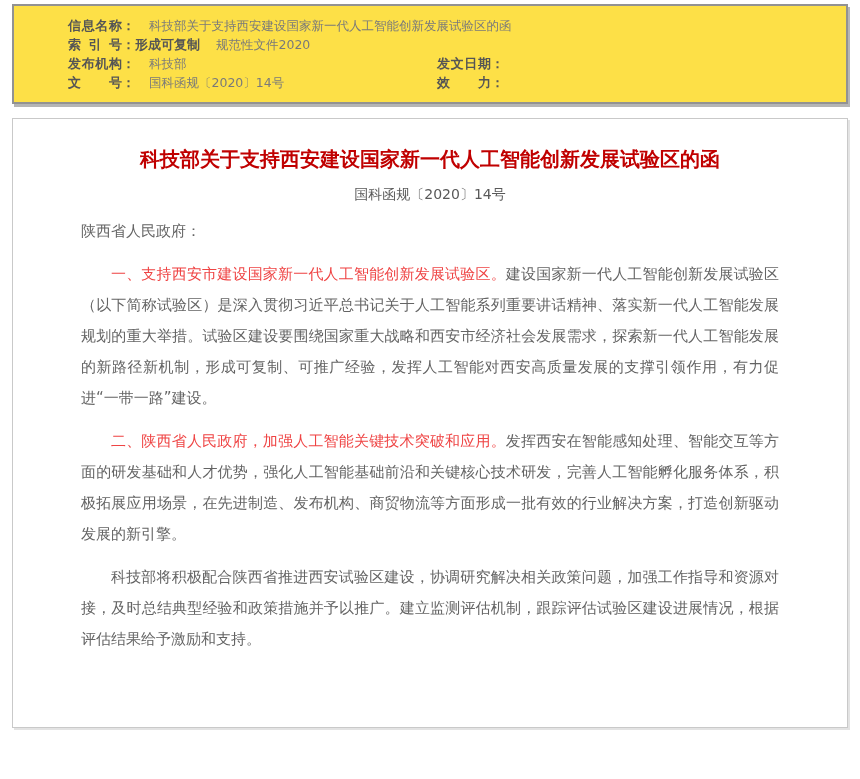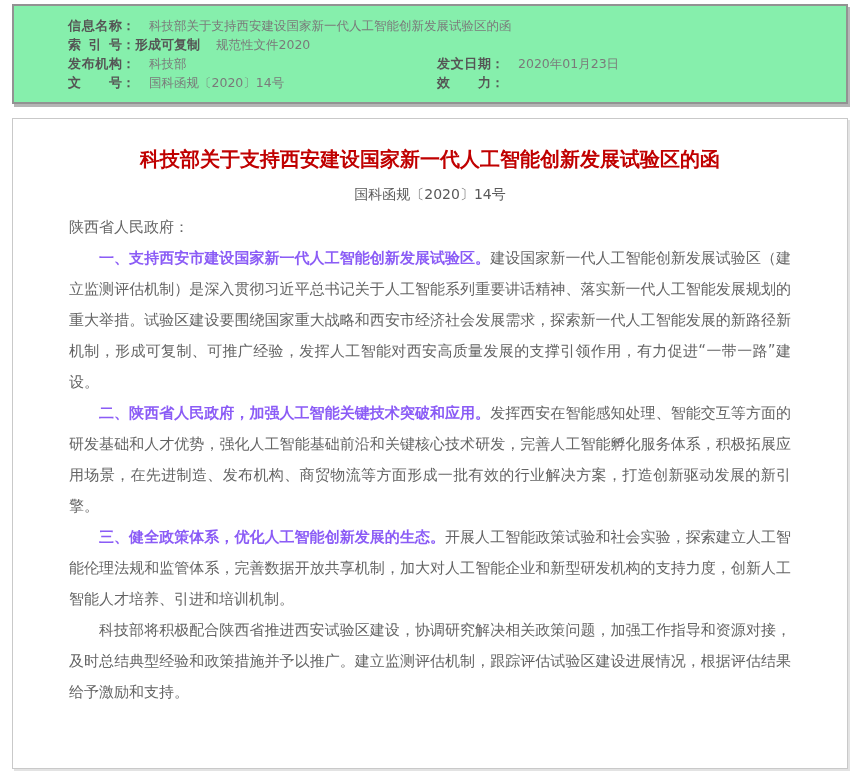--- a/index.html
+++ b/index.html
@@ -7,21 +7,21 @@
     margin: 0; padding: 0;
     width: 860px; height: 779px;
     overflow: hidden;
     background: #ffffff;
     font-family: "DejaVu Sans", "Liberation Sans", sans-serif;
   }
 
   
   .meta-box {
     margin: 4px 12px 8px 12px;
-    background: #86efac;
+    background: #fde047;
     border: 2px solid #929292;
     box-shadow: 2px 3px 0 #b5b5b5;
     padding: 11px 4px 9px 54px;
   }
   .meta-row {
     display: flex;
     align-items: baseline;
     height: 19px;
     font-size: 13px;
     white-space: nowrap;
@@ -69,24 +69,24 @@
     font-size: 14px;
     line-height: 19px;
   }
   .doc-body {
     margin-top: 8px;
     font-size: 15px;
     color: #646464;
     line-height: 31px;
     text-align: justify;
   }
-  .doc-body p { margin: 0; }
+  .doc-body p { margin: 12px; }
   p.salutation { text-indent: 0; }
   p.para { text-indent: 2em; }
-  p.para b { color: #8b5cf6; font-weight: bold; }
+  p.para b { color: #ef4444; font-weight: normal; }
 </style>
 </head>
 <body>
 
 <div class="meta-box">
 
   <div class="meta-row">
     <span class="m-lbl">信息名称</span>
       <span class="m-colon">：</span>
     <span class="m-val wide">科技部关于支持西安建设国家新一代人工智能创新发展试验区的函</span>
@@ -99,21 +99,20 @@
       <span class="m-colon">：</span>
     <span class="m-val">规范性文件2020</span>
   </div>
 
   <div class="meta-row">
     <span class="m-lbl">发布机构</span>
       <span class="m-colon">：</span>
     <span class="m-val">科技部</span>
     <span class="m-lbl">发文日期</span>
       <span class="m-colon">：</span>
-    <span class="m-val">2020年01月23日</span>
   </div>
 
   <div class="meta-row">
     <span class="m-lbl">文号</span>
       <span class="m-colon">：</span>
     <span class="m-val">国科函规〔2020〕14号</span>
     <span class="m-lbl">效力</span>
       <span class="m-colon">：</span>
     <span class="m-val"></span>
   </div>
@@ -123,23 +122,22 @@
 <div class="doc-box">
 
   <h1 class="doc-title">科技部关于支持西安建设国家新一代人工智能创新发展试验区的函</h1>
 
   <div class="doc-number">国科函规〔2020〕14号</div>
 
   <div class="doc-body">
     <p class="salutation">陕西省人民政府：</p>
 
 
-    <p class="para"><b>一、支持西安市建设国家新一代人工智能创新发展试验区。</b><span>建设国家新一代人工智能创新发展试验区（建立监测评估机制）是深入贯彻习近平总书记关于人工智能系列重要讲话精神、落实新一代人工智能发展规划的重大举措。试验区建设要围绕国家重大战略和西安市经济社会发展需求，探索新一代人工智能发展的新路径新机制，形成可复制、可推广经验，发挥人工智能对西安高质量发展的支撑引领作用，有力促进“一带一路”建设。</span></p>
+    <p class="para"><b>一、支持西安市建设国家新一代人工智能创新发展试验区。</b><span>建设国家新一代人工智能创新发展试验区（以下简称试验区）是深入贯彻习近平总书记关于人工智能系列重要讲话精神、落实新一代人工智能发展规划的重大举措。试验区建设要围绕国家重大战略和西安市经济社会发展需求，探索新一代人工智能发展的新路径新机制，形成可复制、可推广经验，发挥人工智能对西安高质量发展的支撑引领作用，有力促进“一带一路”建设。</span></p>
 
     <p class="para"><b>二、陕西省人民政府，加强人工智能关键技术突破和应用。</b><span>发挥西安在智能感知处理、智能交互等方面的研发基础和人才优势，强化人工智能基础前沿和关键核心技术研发，完善人工智能孵化服务体系，积极拓展应用场景，在先进制造、发布机构、商贸物流等方面形成一批有效的行业解决方案，打造创新驱动发展的新引擎。</span></p>
 
-    <p class="para"><b>三、健全政策体系，优化人工智能创新发展的生态。</b><span>开展人工智能政策试验和社会实验，探索建立人工智能伦理法规和监管体系，完善数据开放共享机制，加大对人工智能企业和新型研发机构的支持力度，创新人工智能人才培养、引进和培训机制。</span></p>
 
     <p class="para"><b></b><span>科技部将积极配合陕西省推进西安试验区建设，协调研究解决相关政策问题，加强工作指导和资源对接，及时总结典型经验和政策措施并予以推广。建立监测评估机制，跟踪评估试验区建设进展情况，根据评估结果给予激励和支持。</span></p>
 
   </div>
 
 </div>
 
 </body></html>

